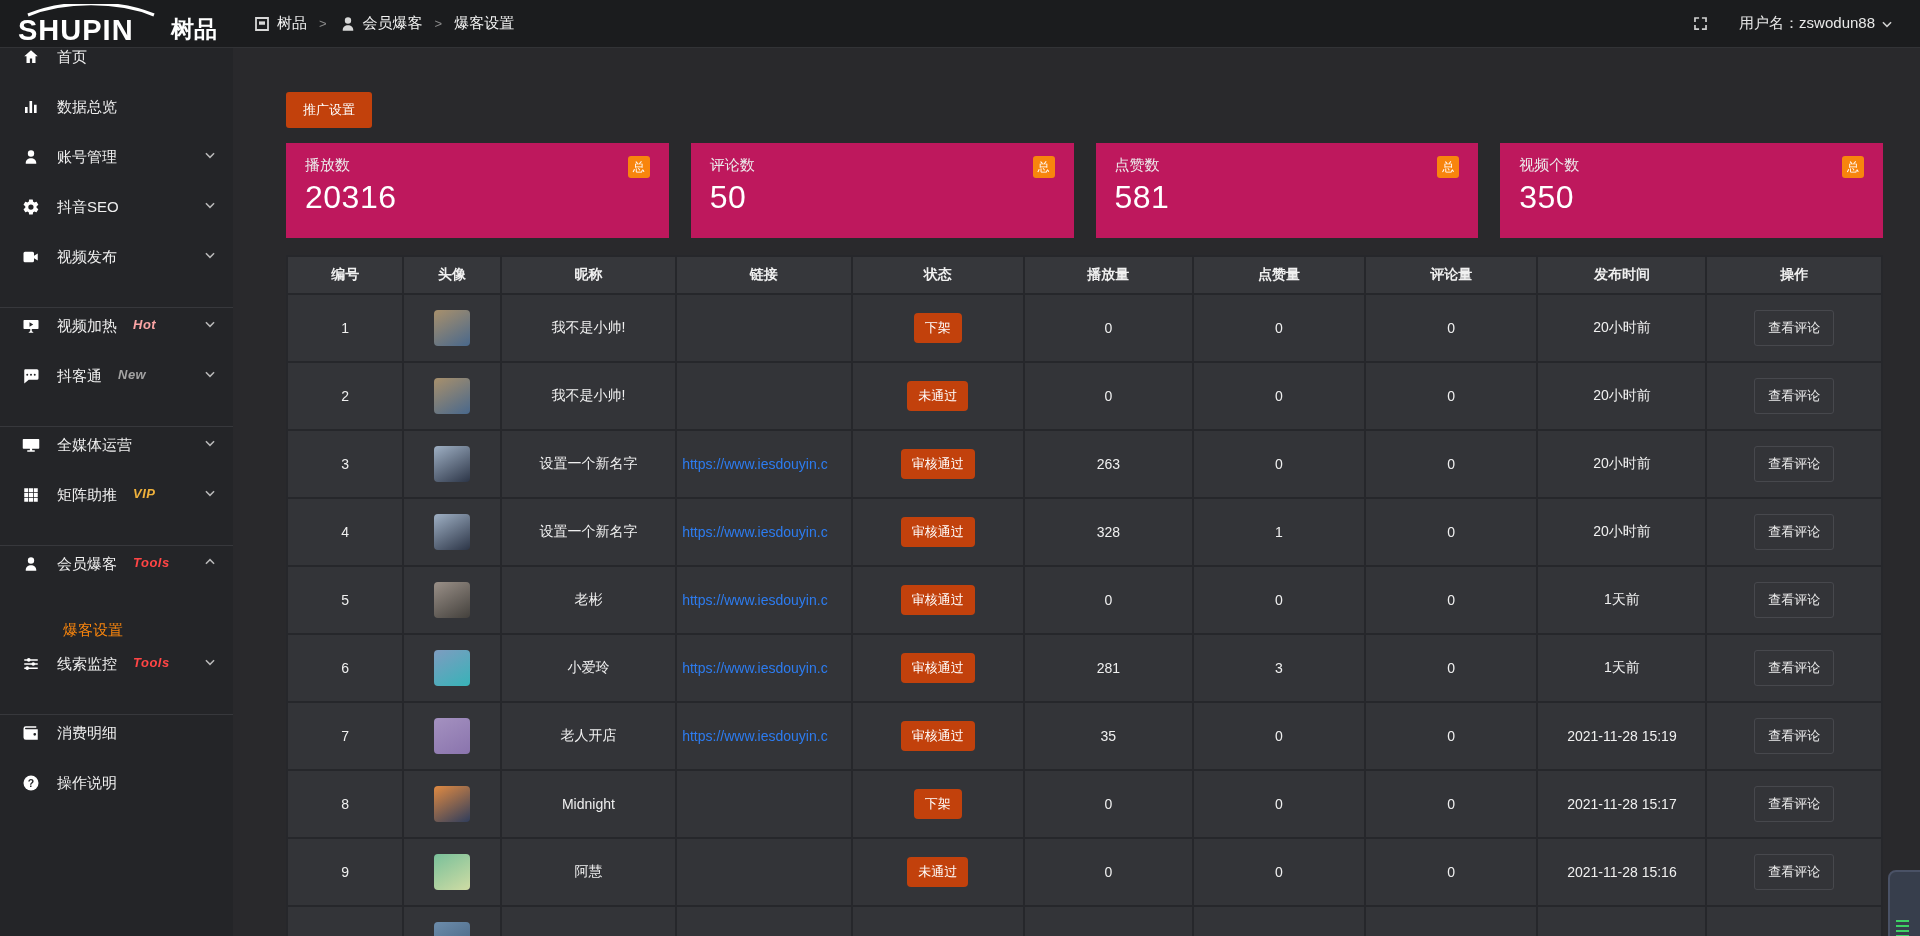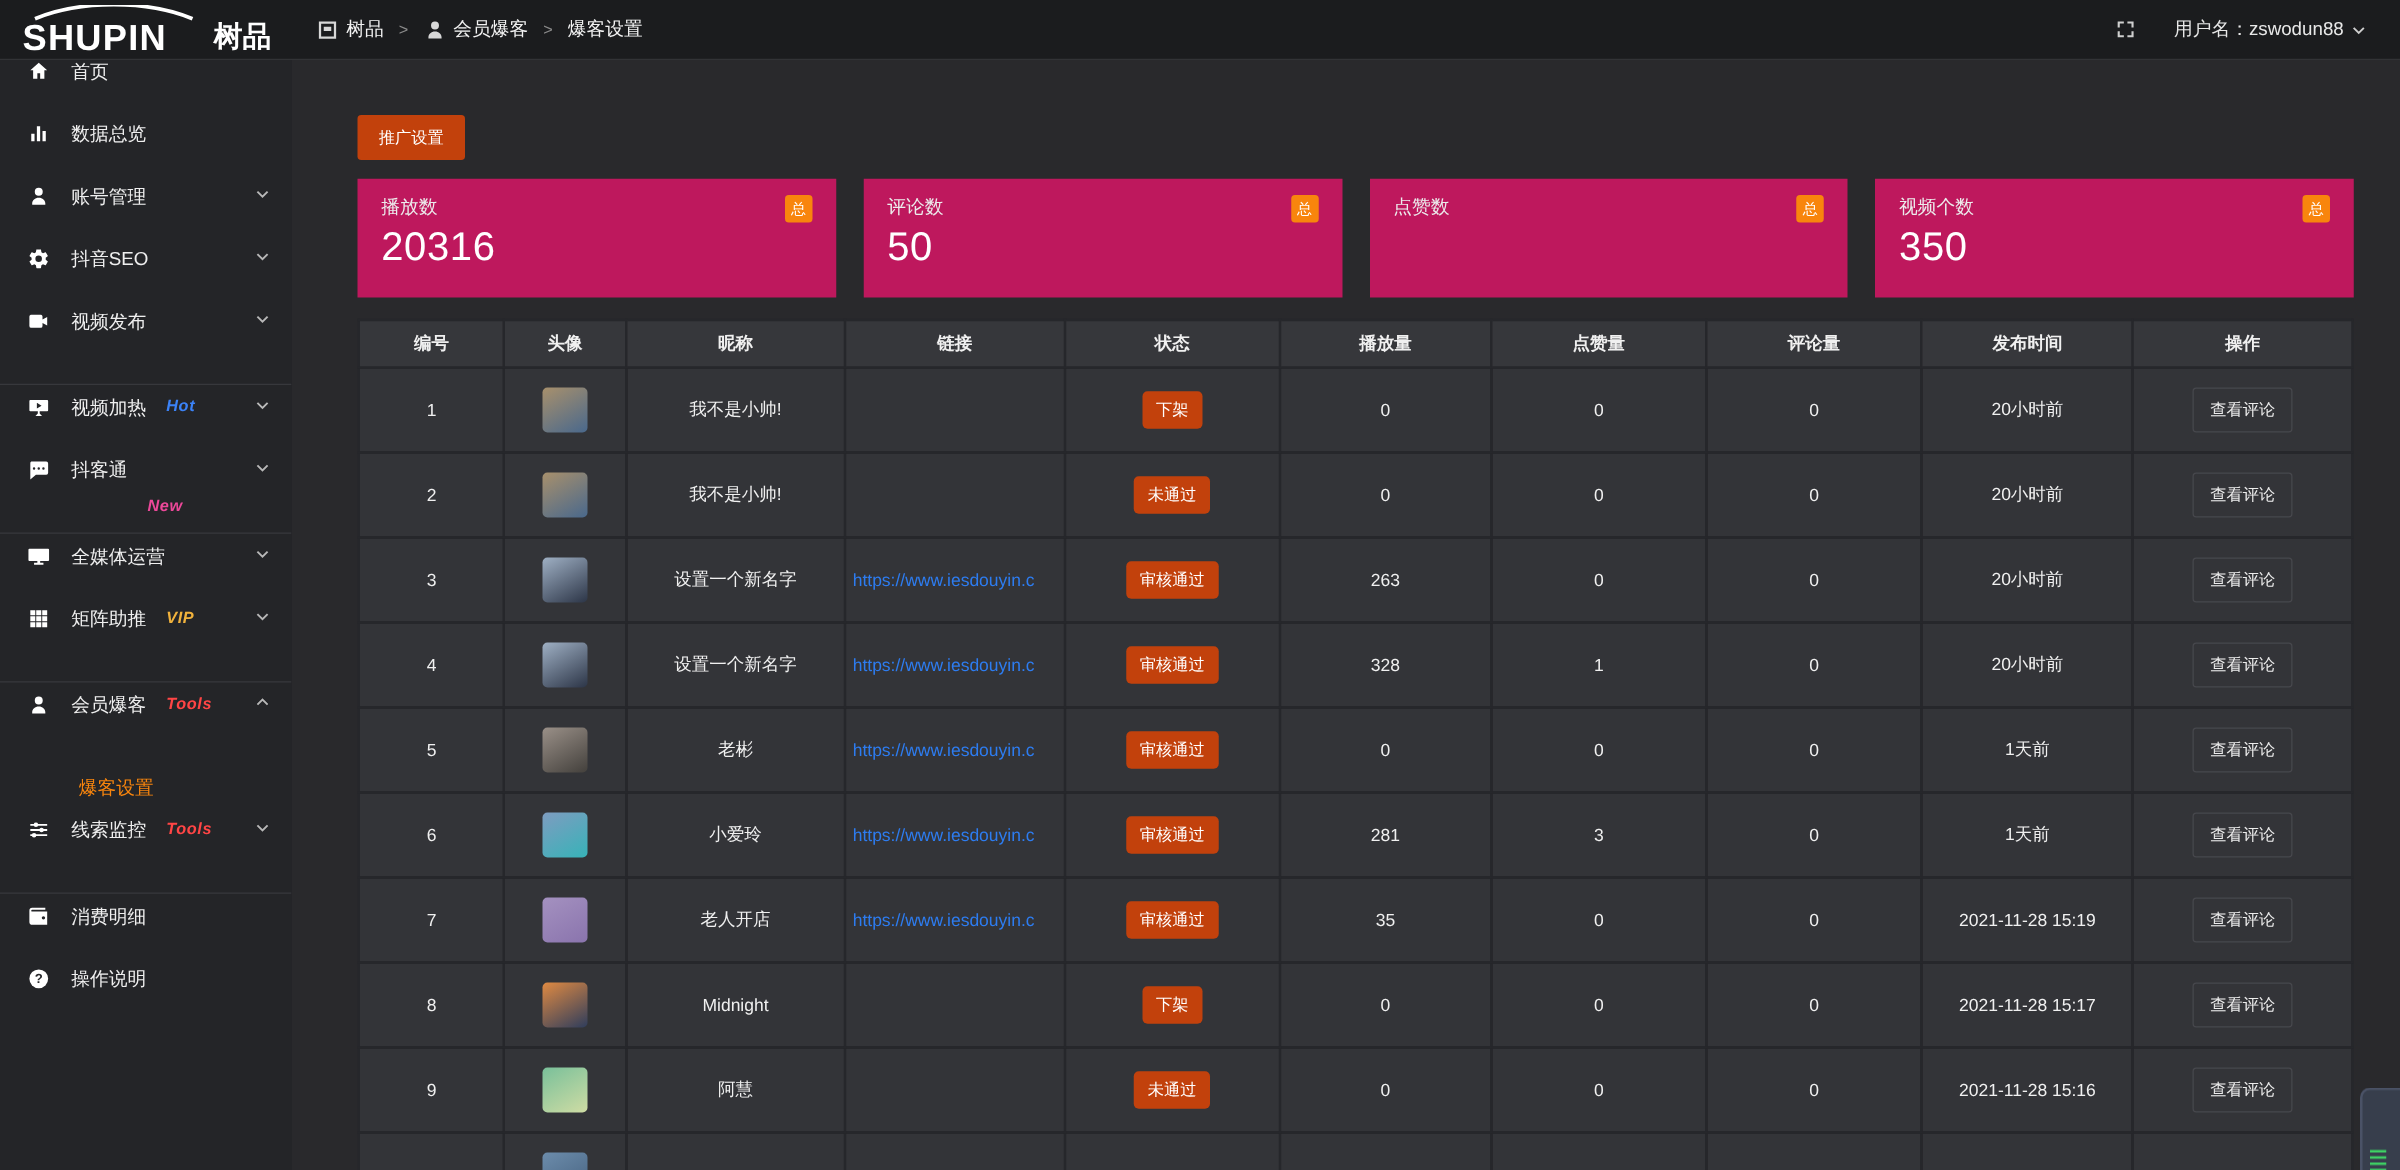--- a/index.html
+++ b/index.html
@@ -165,35 +165,35 @@
       </span>
     </div>
     <div class="side-divider"></div>
     <div class="side-item">
       <span class="icon">
         <svg width="18" height="18" viewBox="0 0 24 24" fill="currentColor">
           <path d="M3 4h18a1 1 0 0 1 1 1v10a1 1 0 0 1-1 1h-8v2.5l2.5 2.5h-7L11 18.5V16H3a1 1 0 0 1-1-1V5a1 1 0 0 1 1-1zm7 3v6l5-3-5-3z"></path>
         </svg>
       </span>
       <span class="side-label">视频加热</span>
-      <span class="side-tag" style="color: #3b82f6;">Hot</span>
+      <span class="side-tag" style="color: #fca5a5;">Hot</span>
       <span class="side-chevron">
         <svg width="14" height="14" viewBox="0 0 24 24" fill="none" stroke="currentColor" stroke-width="2.6">
           <path d="M5 9l7 7 7-7"></path>
         </svg>
       </span>
     </div>
     <div class="side-item">
       <span class="icon">
         <svg width="18" height="18" viewBox="0 0 24 24" fill="currentColor">
           <path d="M4 3h16a2 2 0 0 1 2 2v10a2 2 0 0 1-2 2H9l-6 5V5a2 2 0 0 1 1-2zm3 6a1.3 1.3 0 1 0 0 2.6A1.3 1.3 0 0 0 7 9zm5 0a1.3 1.3 0 1 0 0 2.6A1.3 1.3 0 0 0 12 9zm5 0a1.3 1.3 0 1 0 0 2.6A1.3 1.3 0 0 0 17 9z"></path>
         </svg>
       </span>
       <span class="side-label">抖客通</span>
-      <span class="side-tag" style="color: #ec4899; margin-top: 30px;">New</span>
+      <span class="side-tag" style="color: #a3a3a3;">New</span>
       <span class="side-chevron">
         <svg width="14" height="14" viewBox="0 0 24 24" fill="none" stroke="currentColor" stroke-width="2.6">
           <path d="M5 9l7 7 7-7"></path>
         </svg>
       </span>
     </div>
     <div class="side-divider"></div>
     <div class="side-item">
       <span class="icon">
         <svg width="18" height="18" viewBox="0 0 24 24" fill="currentColor">
@@ -291,20 +291,21 @@
           <span>评论数</span>
           <span class="stat-badge">总</span>
         </div>
         <div class="stat-value">50</div>
       </div>
       <div class="stat-card">
         <div class="stat-head">
           <span>点赞数</span>
           <span class="stat-badge">总</span>
         </div>
+        <div class="stat-value">581</div>
       </div>
       <div class="stat-card">
         <div class="stat-head">
           <span>视频个数</span>
           <span class="stat-badge">总</span>
         </div>
         <div class="stat-value">350</div>
       </div>
     </div>
   <table id="data-table">

